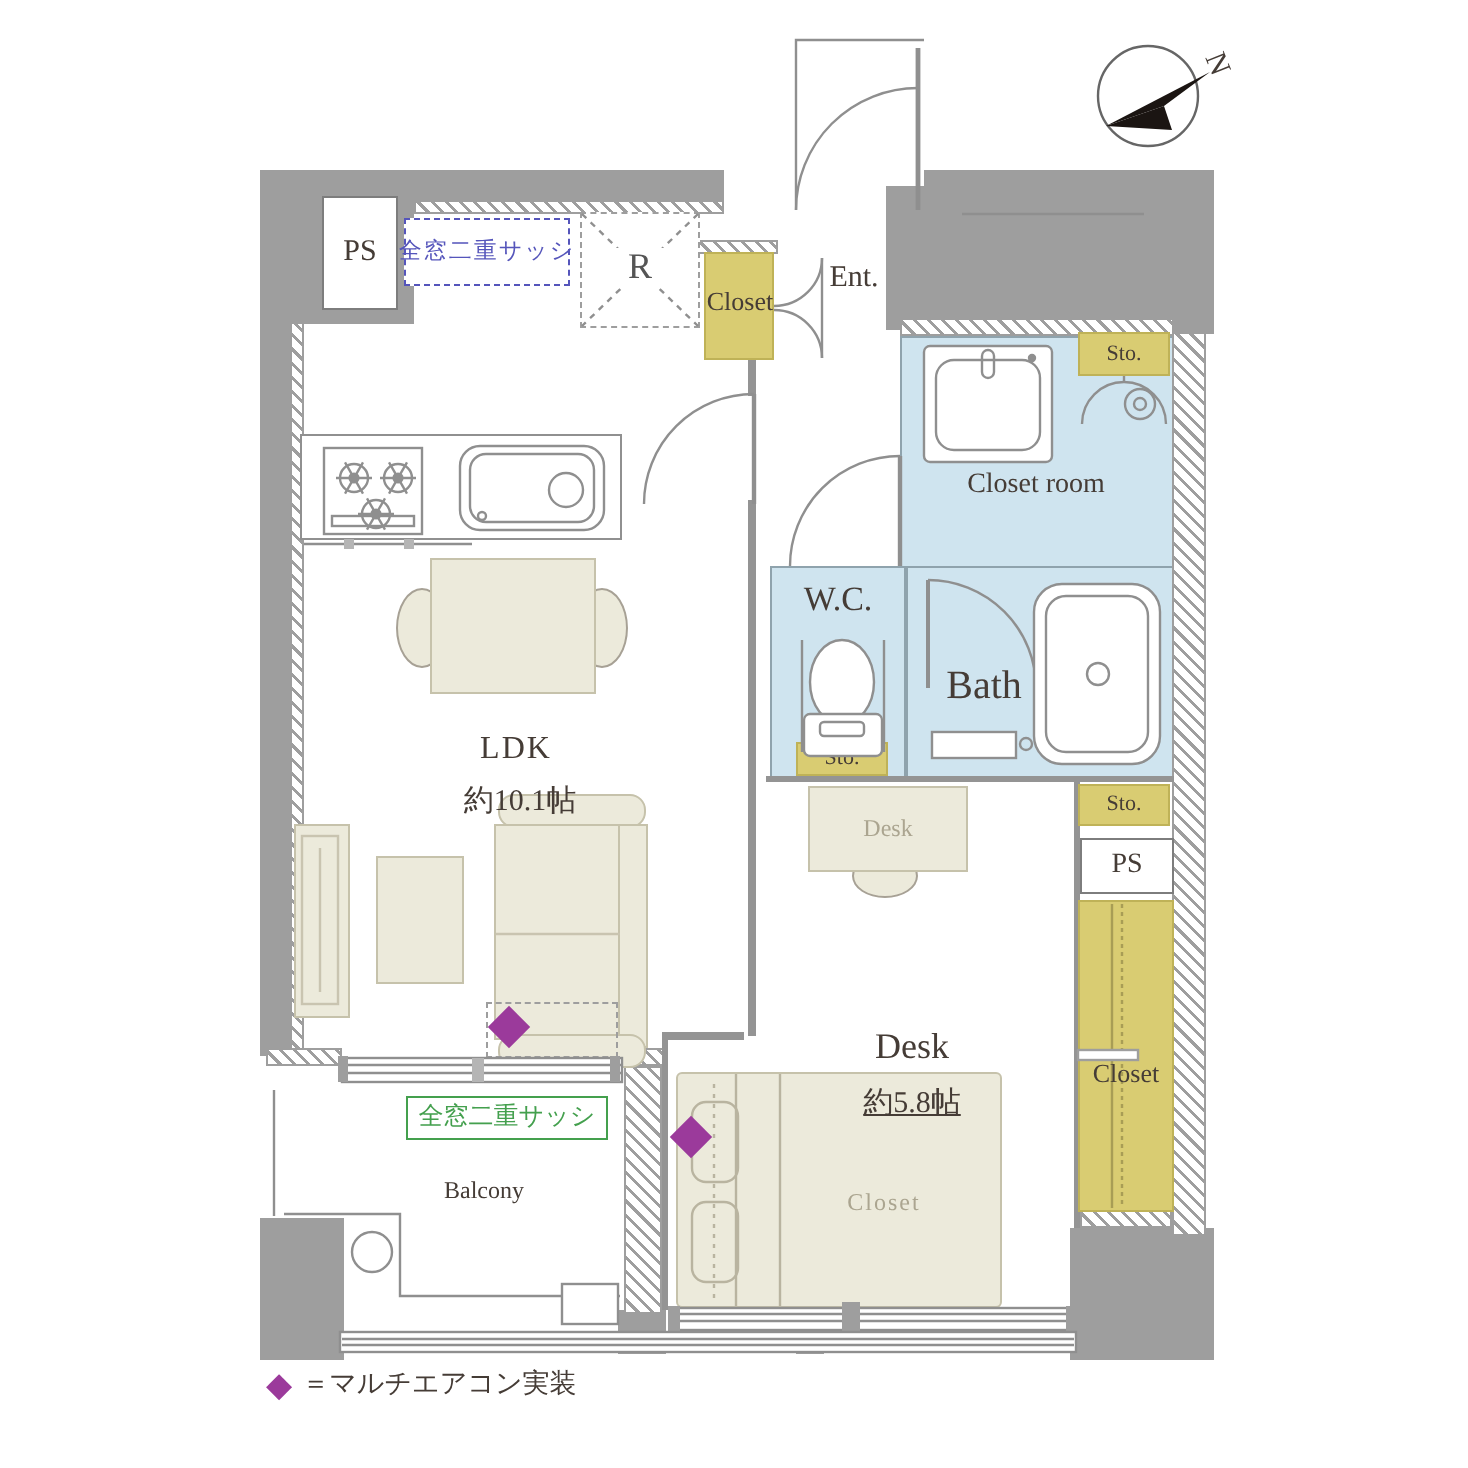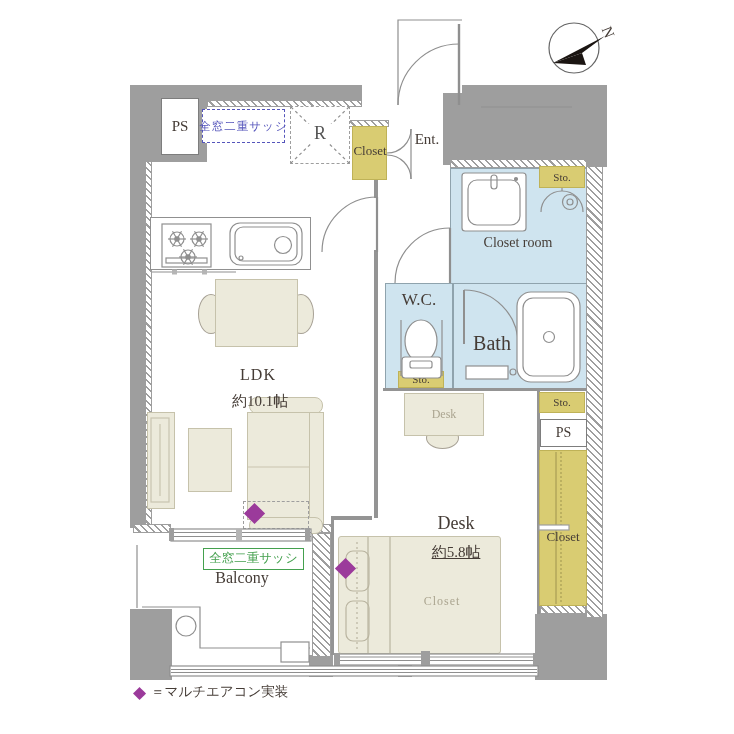--- a/index.html
+++ b/index.html
@@ -271,21 +271,21 @@
   <div class="a lbl" style="left:305px;top:124px;width:30px;font-size:18px;color:#555;background:#fff;"><span>R</span></div>
   <div class="a lbl" style="left:453px;top:235px;width:130px;font-size:14px;"><span>Closet room</span></div>
   <div class="a lbl" style="left:396px;top:291px;width:46px;font-size:17px;"><span>W.C.</span></div>
   <div class="a lbl" style="left:465px;top:332px;width:54px;font-size:20px;"><span>Bath</span></div>
   <div class="a lbl" style="left:222px;top:366px;width:72px;font-size:16px;letter-spacing:1px;"><span>LDK</span></div>
   <div class="a lbl" style="left:218px;top:393px;width:84px;font-size:15px;"><span>約10.1帖</span></div>
   <div class="a lbl" style="left:424px;top:514px;width:64px;font-size:18px;"><span>Desk</span></div>
   <div class="a lbl" style="left:424px;top:544px;width:64px;font-size:15px;text-decoration:underline;"><span>約5.8帖</span></div>
   <div class="a lbl dim" style="left:412px;top:595px;width:60px;font-size:12px;letter-spacing:1px;"><span>Closet</span></div>
   <div class="a lbl" style="left:537px;top:530px;width:52px;font-size:13px;"><span>Closet</span></div>
-  <div class="a lbl" style="left:208px;top:569px;width:68px;font-size:16px;"><span>Balcony</span></div>
+  <div class="a lbl" style="left:208px;top:589px;width:68px;font-size:12px;"><span>Balcony</span></div>
   <div class="a grnbox lbl" style="left:203px;top:548px;width:101px;height:22px;font-size:12.5px;color:#44a04e;">
       <span>全窓二重サッシ</span>
     </div>
   <div class="a lbl" style="left:599px;top:24px;width:18px;font-size:15px;transform:rotate(68deg);"><span>N</span></div>
 
   <div class="a" style="left:133px;top:682px;height:20px;display:flex;align-items:center;gap:5px;">
     <span style="color:#9b3a9b;font-size:17px;line-height:1;">◆</span>
     <span class="lbl" style="font-size:13.5px;">＝マルチエアコン実装</span>
   </div>
 

